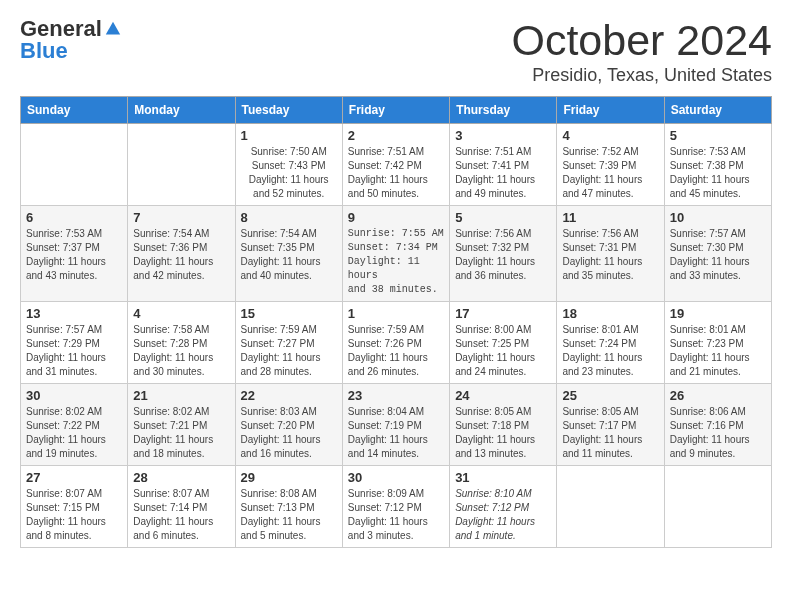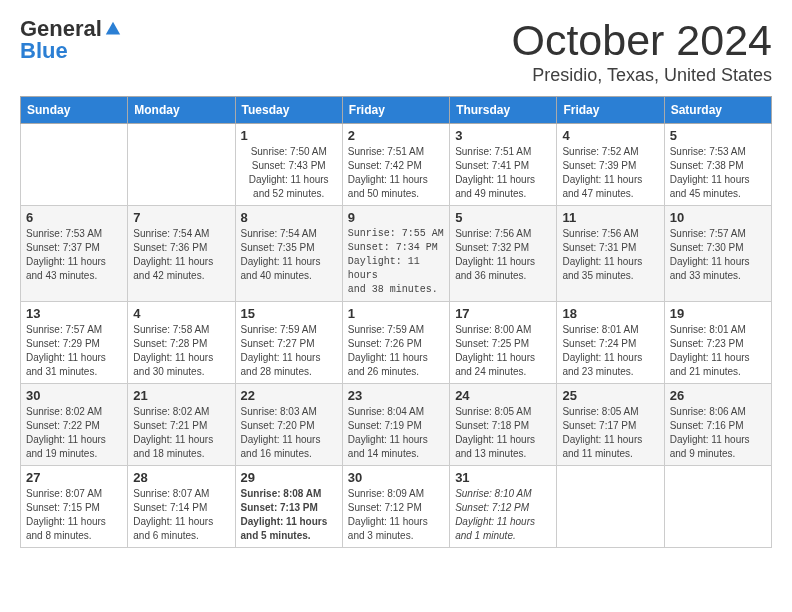--- a/index.html
+++ b/index.html
@@ -329,21 +329,21 @@
           </td>
           <td>
             <div class="day-number">28</div>
             <div class="day-info" style="white-space: pre-line;">Sunrise: 8:07 AM
 Sunset: 7:14 PM
 Daylight: 11 hours
 and 6 minutes.</div>
           </td>
           <td>
             <div class="day-number">29</div>
-            <div class="day-info" style="white-space: pre-line; font-weight: bold;">Sunrise: 8:08 AM
+            <div class="day-info" style="white-space: pre-line;">Sunrise: 8:08 AM
 Sunset: 7:13 PM
 Daylight: 11 hours
 and 5 minutes.</div>
           </td>
           <td>
             <div class="day-number">30</div>
             <div class="day-info" style="white-space: pre-line;">Sunrise: 8:09 AM
 Sunset: 7:12 PM
 Daylight: 11 hours
 and 3 minutes.</div>

